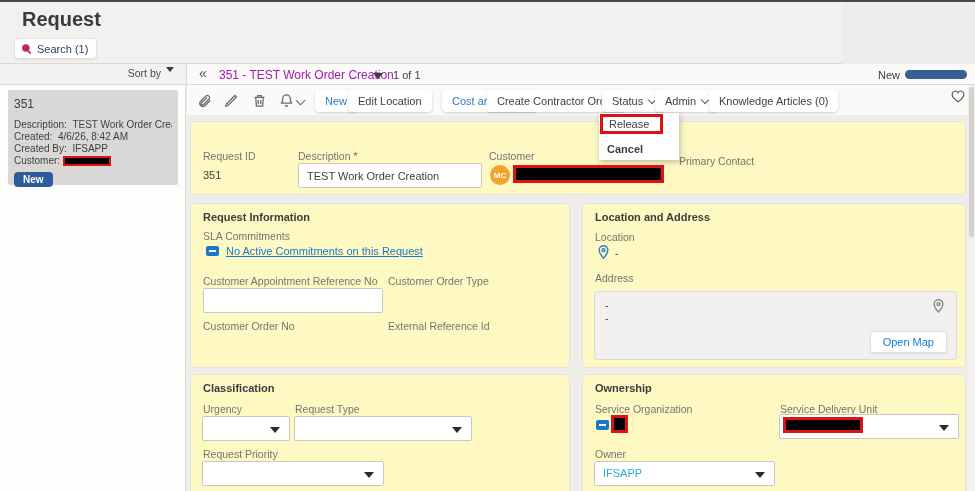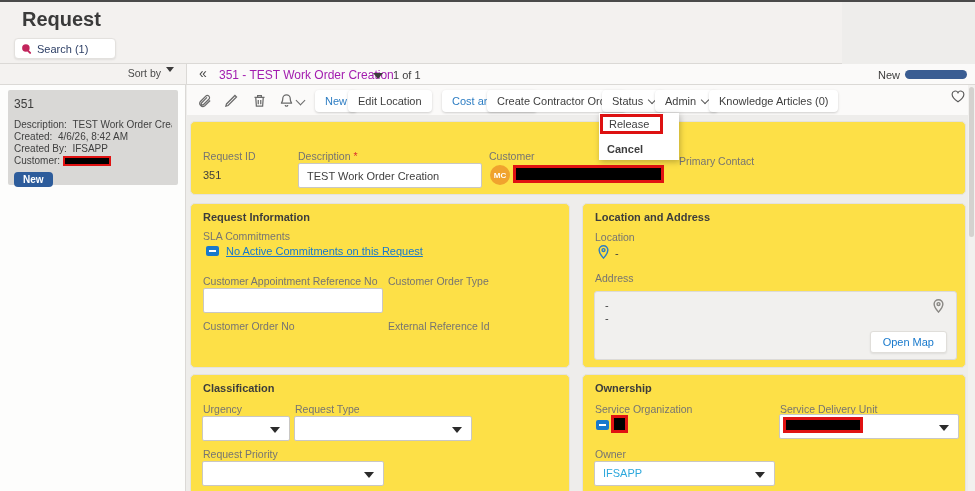--- a/index.html
+++ b/index.html
@@ -5,21 +5,21 @@
   * { margin:0; padding:0; box-sizing:border-box; }
   html,body { width:975px; height:491px; overflow:hidden; }
   body { font-family:"Liberation Sans","DejaVu Sans",sans-serif; color:#3e3e3e; background:#eeedeb; }
   .app { position:relative; width:975px; height:491px; background:#eeedeb; border-top:2px solid #4a4a4a; }
 
   
   .top-header { position:absolute; left:0; top:0; width:842px; height:62px; background:#f3f1ef; border-bottom:1px solid #dbd9d6; }
   .page-title { position:absolute; left:22px; top:6px; font-size:20px; font-weight:700; color:#3a3a3a; }
   .search-btn { position:absolute; left:14px; top:36px; height:21px; background:#fff; border:1px solid #e3e1de;
     border-radius:4px; box-shadow:0 1px 2px rgba(0,0,0,.08); display:flex; align-items:center; gap:4px;
-    padding:0 27px 0 6px; font-size:11px; color:#2d3f66; cursor:pointer; }
+    padding:0 8px 0 6px; font-size:11px; color:#2d3f66; cursor:pointer; }
 
   
   .sort-row { position:absolute; left:0; top:62px; width:186px; height:21px; background:#f4f2f0; border-bottom:1px solid #dbd9d6; }
   .sort-by { position:absolute; right:12px; top:3px; font-size:10.5px; color:#4a4a4a; display:flex; align-items:flex-start; gap:5px; cursor:pointer; }
   .record-nav { position:absolute; left:186px; top:62px; width:789px; height:21px; background:#fbfaf9; border-bottom:1px solid #dbd9d6; border-left:1px solid #dbd9d6; }
   .collapse-icn { position:absolute; left:12px; top:1px; font-size:14px; color:#4a4a4a; cursor:pointer; }
   .record-title { position:absolute; left:32px; top:4px; font-size:12px; font-weight:400; color:#a21caf; }
   .title-caret { position:absolute; left:186px; top:9px; width:0; height:0; border-left:5px solid transparent; border-right:5px solid transparent; border-top:6px solid #3b3b3b; cursor:pointer; }
   .pager { position:absolute; left:206px; top:5px; font-size:11px; color:#3e3e3e; }
   .state-label { position:absolute; left:691px; top:5px; font-size:11px; color:#3e3e3e; }
@@ -49,21 +49,21 @@
 
   
   .status-menu { position:absolute; left:599px; top:111px; width:80px; height:47px; background:#fff;
     box-shadow:1px 2px 6px rgba(0,0,0,.25); z-index:50; }
   .menu-item { font-size:11px; color:#3e3e3e; padding:3px 7px; cursor:pointer;border-radius:6px; }
   .annotation-box { border:3px solid #dd1111; margin:1px 0 2px 1px; width:63px; }
   .annotation-box .menu-item { padding:1px 6px; }
   .menu-item.plain { padding:7px 7px 3px 8px;font-weight:bold; }
 
   
-  .card { position:absolute; background:#fde047; border:1px solid #e4e2df; border-radius:5px; }
+  .card { position:absolute; background:#fef9c3; border:1px solid #e4e2df; border-radius:5px; }
   .sec-title { position:absolute; font-size:11px; font-weight:700; color:#3c3c3c; }
   .lbl { position:absolute; font-size:10.5px; color:#767472; white-space:nowrap; }
   .val { position:absolute; font-size:11px; color:#3e3e3e; }
   .req { color:#d9322f; }
   .tinput { position:absolute; border:1px solid #c9c7c4; border-radius:2px; background:#fff; font-size:11px;
     color:#3e3e3e; padding:0 8px; font-family:inherit; }
   .selectbox { position:absolute; border:1px solid #c9c7c4; border-radius:2px; background:#fff; cursor:pointer; }
   .sel-caret { position:absolute; right:9px; top:50%; margin-top:-2px; width:0; height:0;
     border-left:5px solid transparent; border-right:5px solid transparent; border-top:6px solid #2b2b2b; }
   .avatar { position:absolute; width:20px; height:20px; border-radius:50%; background:#f0a32e; color:#fff;

